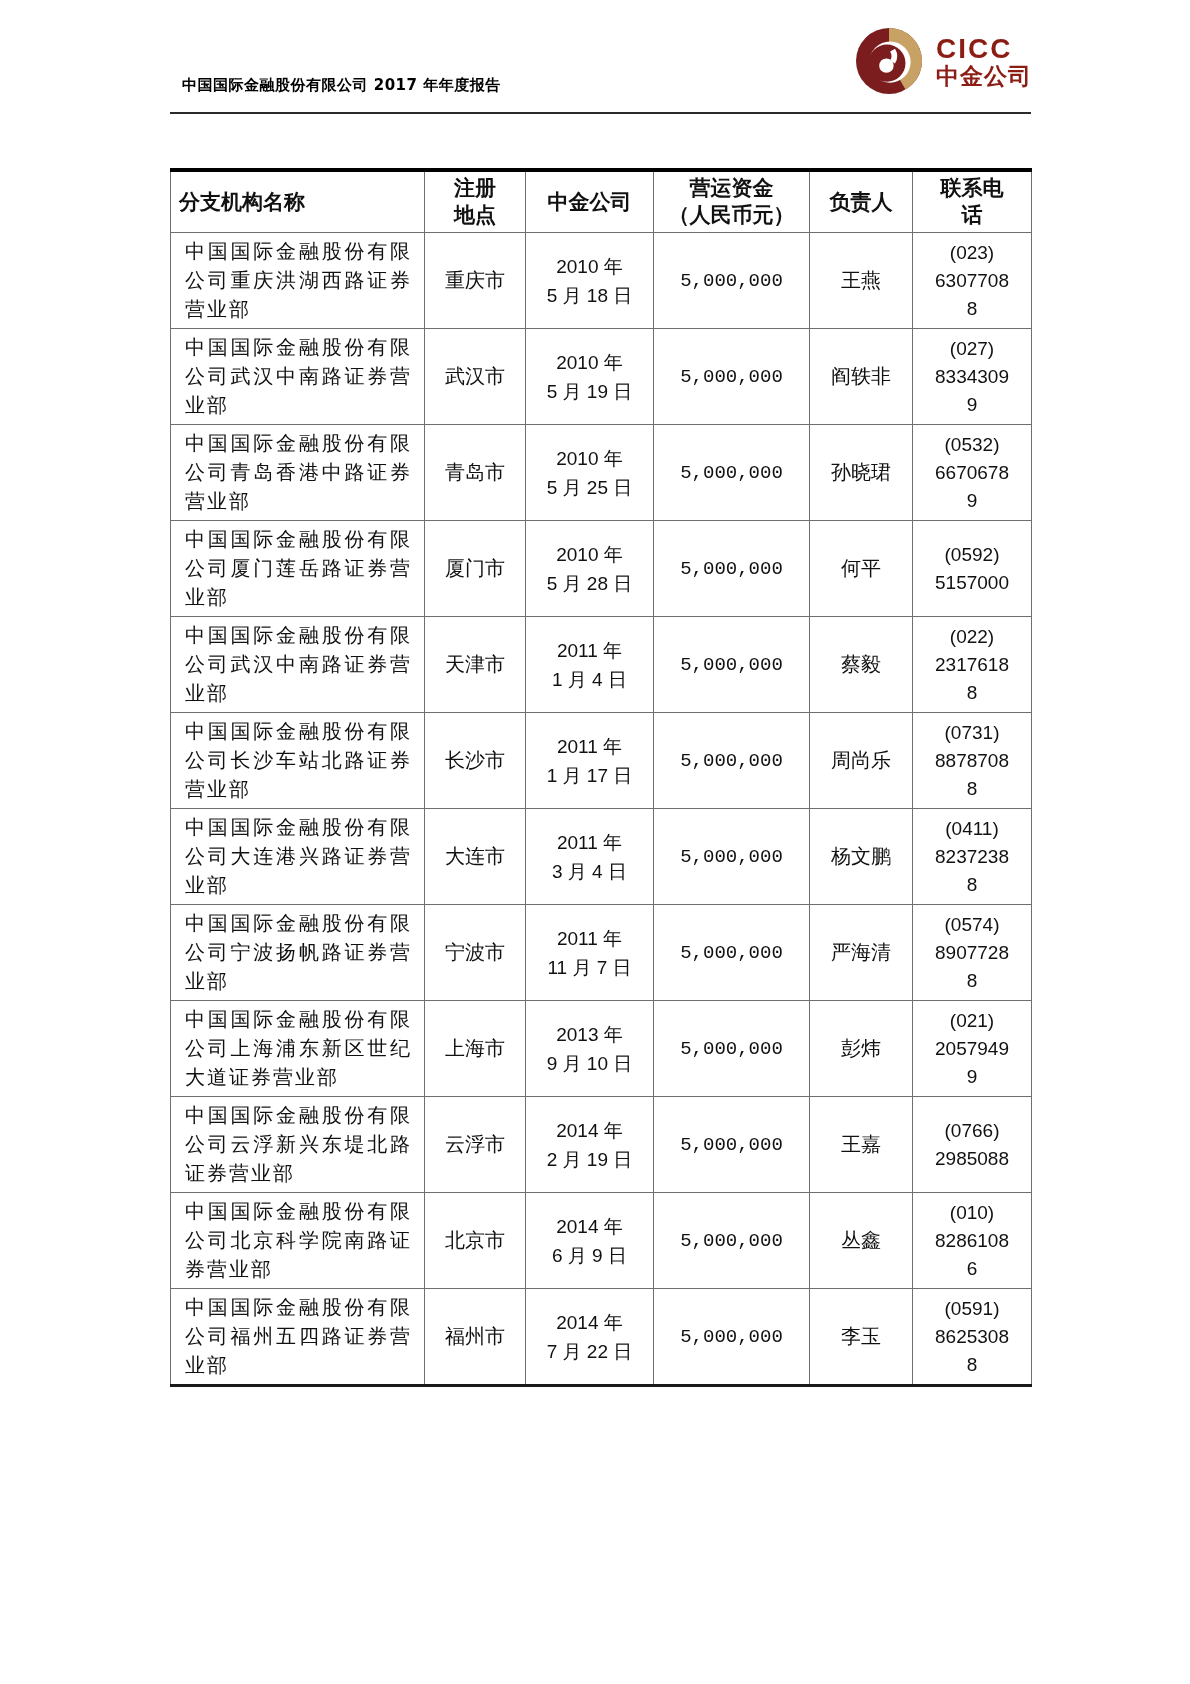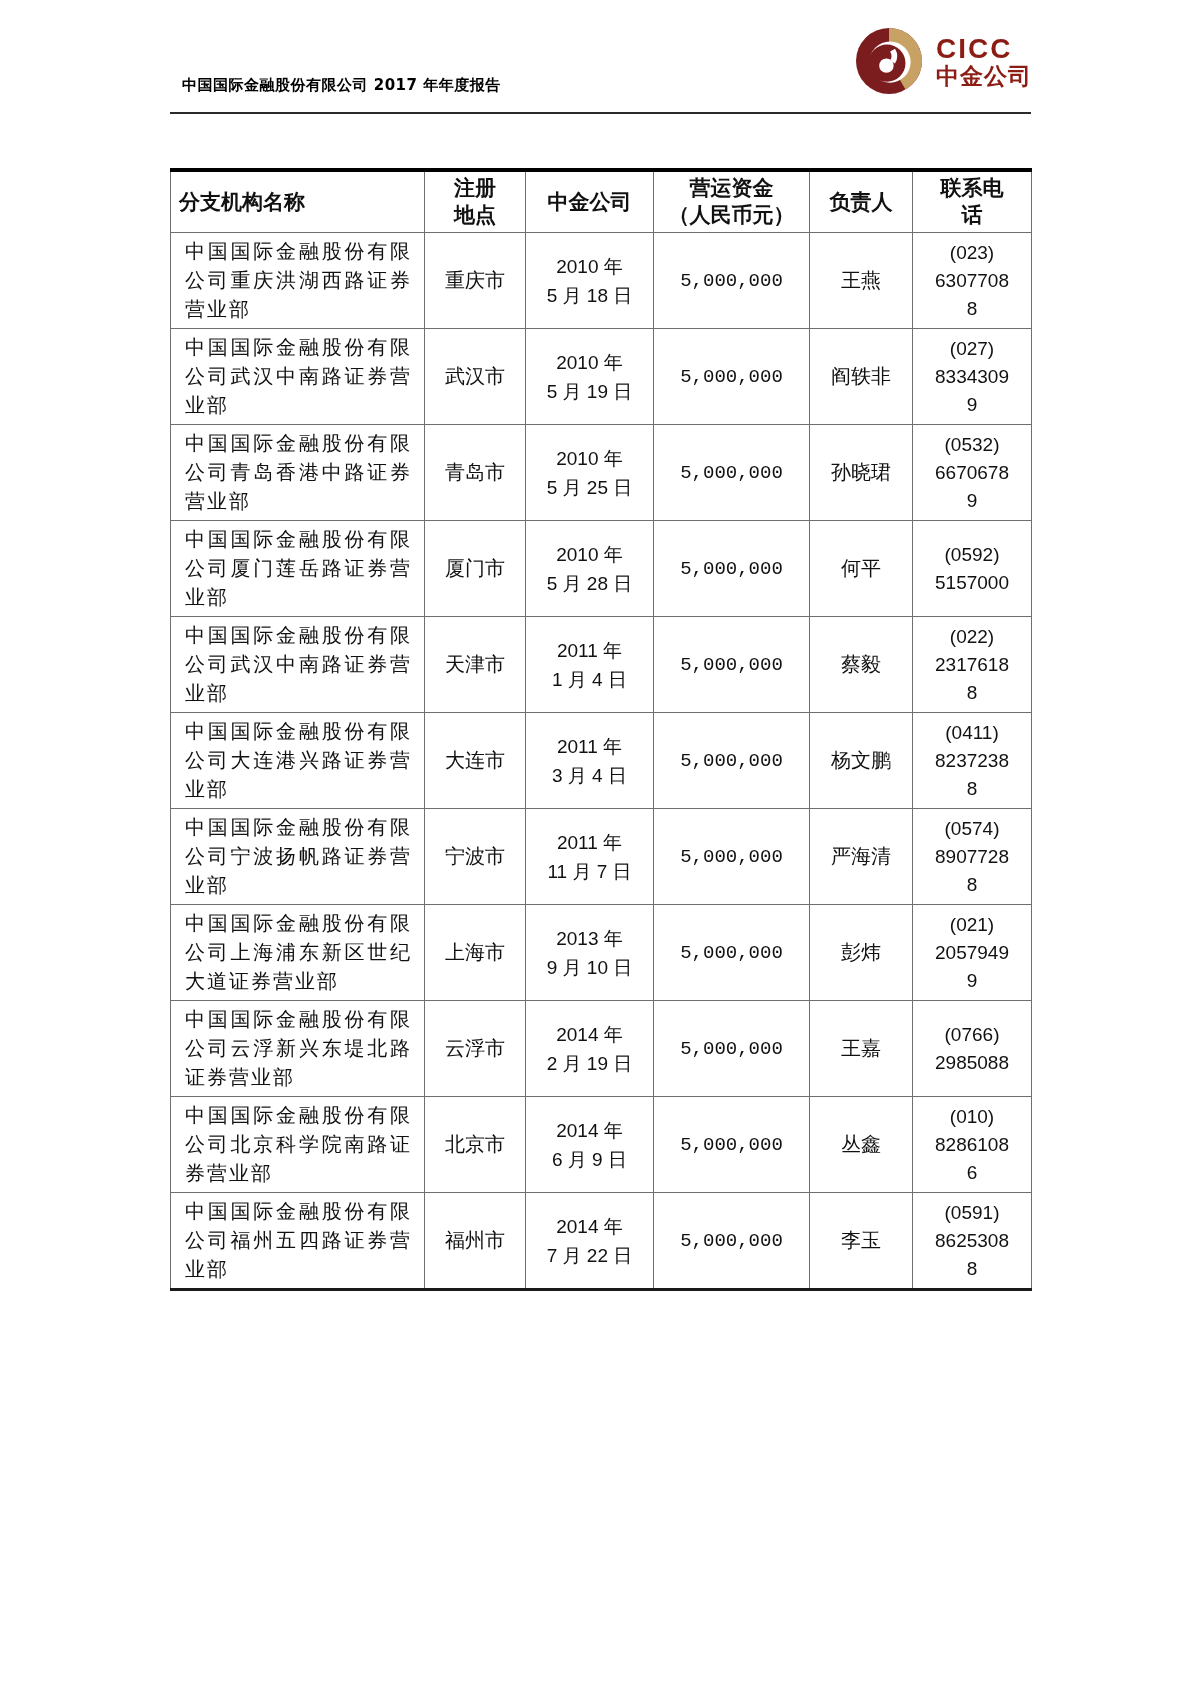--- a/index.html
+++ b/index.html
@@ -238,20 +238,31 @@
       <td class="cell-date">2011 年
 1 月 4 日</td>
       <td class="cell-capital">5,000,000</td>
       <td class="cell-manager">蔡毅</td>
       <td class="cell-phone">
         <div class="phone-wrap">(022) 23176188</div>
       </td>
     </tr>
 
 
+    <tr>
+      <td class="cell-name">中国国际金融股份有限公司长沙车站北路证券营业部</td>
+      <td class="cell-loc">长沙市</td>
+      <td class="cell-date">2011 年
+1 月 17 日</td>
+      <td class="cell-capital">5,000,000</td>
+      <td class="cell-manager">周尚乐</td>
+      <td class="cell-phone">
+        <div class="phone-wrap">(0731) 88787088</div>
+      </td>
+    </tr>
 
     <tr>
       <td class="cell-name">中国国际金融股份有限公司大连港兴路证券营业部</td>
       <td class="cell-loc">大连市</td>
       <td class="cell-date">2011 年
 3 月 4 日</td>
       <td class="cell-capital">5,000,000</td>
       <td class="cell-manager">杨文鹏</td>
       <td class="cell-phone">
         <div class="phone-wrap">(0411) 82372388</div>

